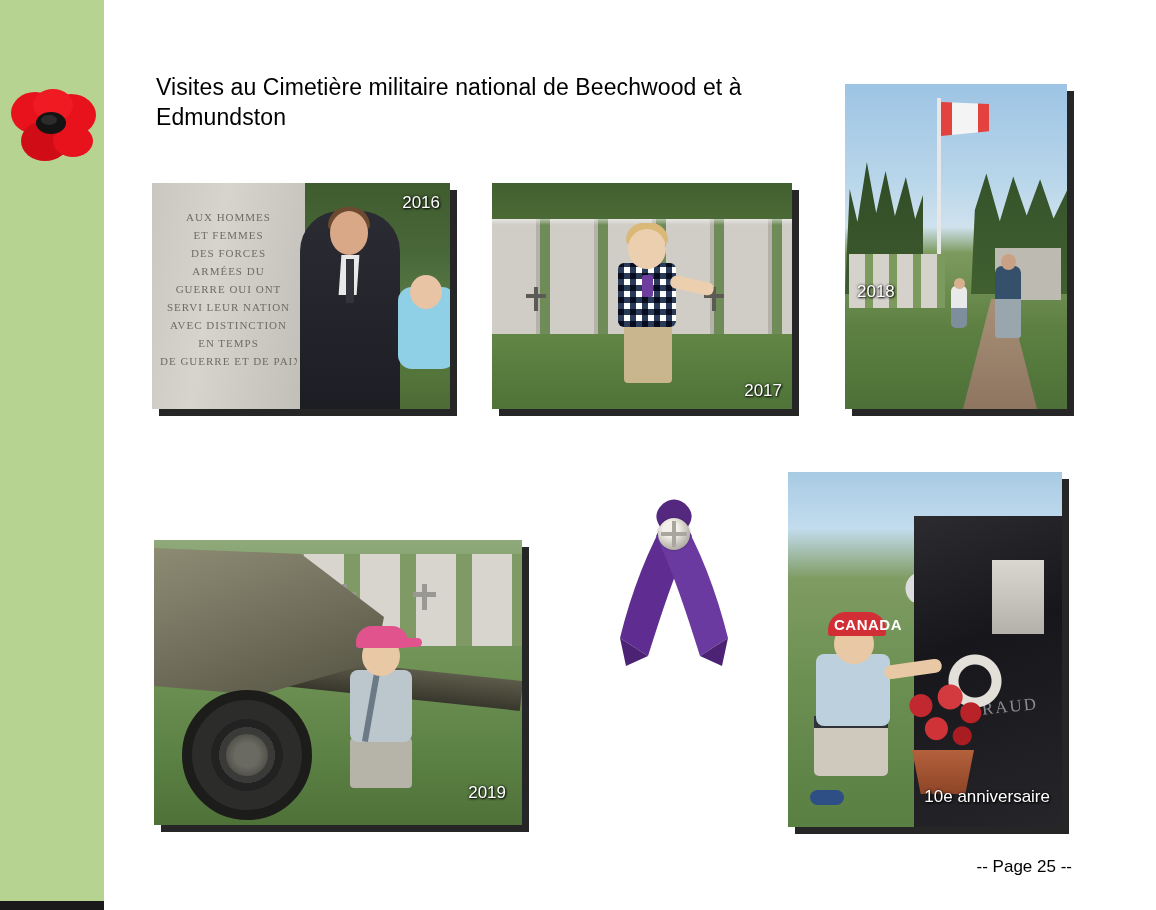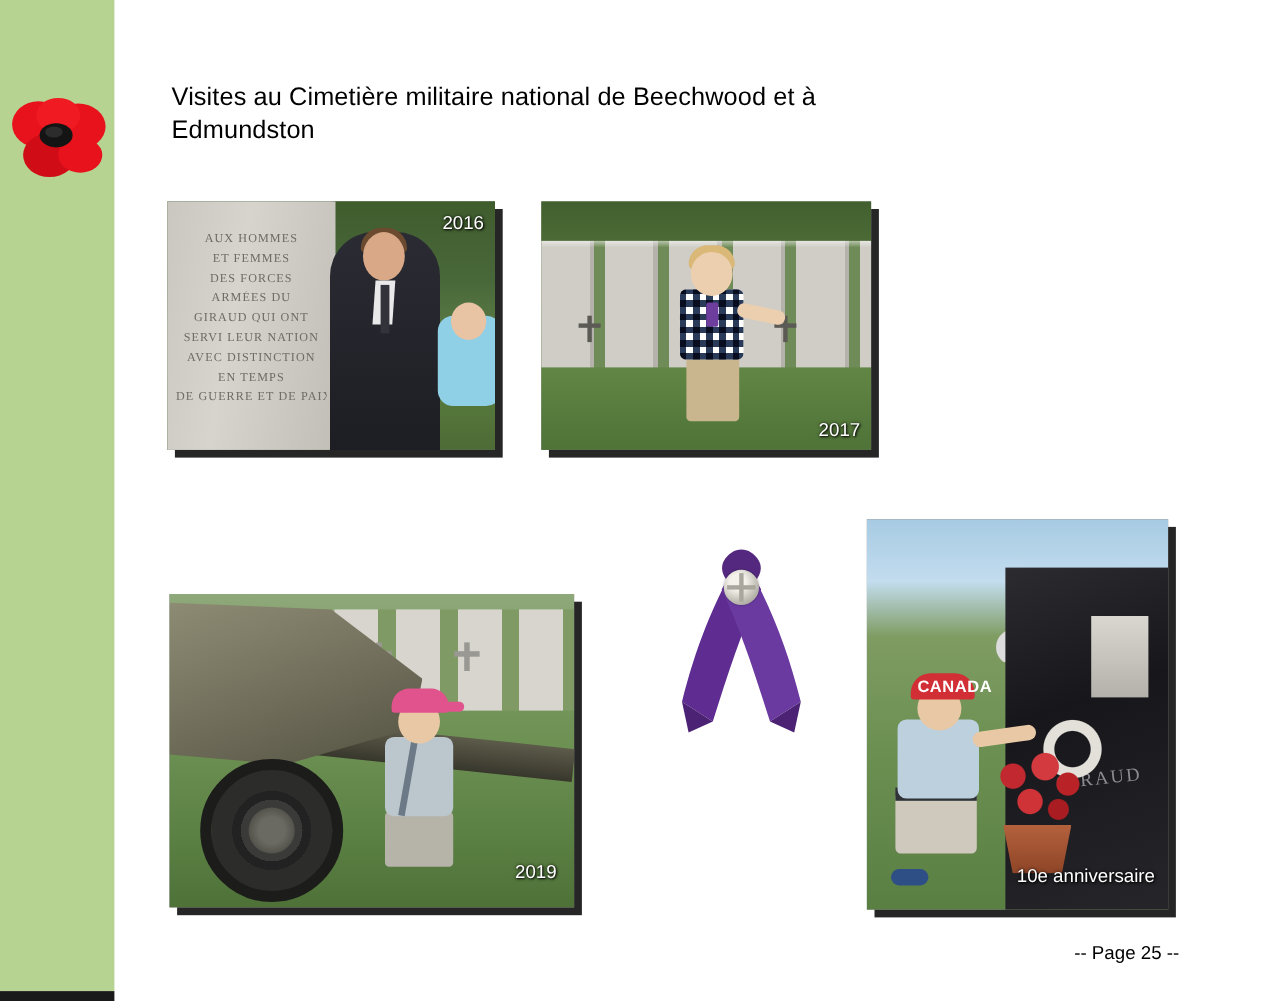--- a/index.html
+++ b/index.html
@@ -452,21 +452,21 @@
   <div class="title">Visites au Cimetière militaire national de Beechwood et à Edmundston</div>
 
   <div class="photo" id="photo-2016">
     <div class="p1-sky"></div>
     <div class="p1-trees"></div>
     <div class="p1-stone">
       <div class="line" style="top:28px;">AUX HOMMES</div>
       <div class="line" style="top:46px;">ET FEMMES</div>
       <div class="line" style="top:64px;">DES FORCES</div>
       <div class="line" style="top:82px;">ARMÉES DU</div>
-      <div class="line" style="top:100px;">GIRAUD QUI ONT</div>
+      <div class="line" style="top:100px;">GUERRE QUI ONT</div>
       <div class="line" style="top:118px;">SERVI LEUR NATION</div>
       <div class="line" style="top:136px;">AVEC DISTINCTION</div>
       <div class="line" style="top:154px;">EN TEMPS</div>
       <div class="line" style="top:172px;">DE GUERRE ET DE PAIX</div>
     </div>
     <div class="p1-man"></div>
     <div class="p1-hair"></div>
     <div class="p1-head"></div>
     <div class="p1-shirt"></div>
     <div class="p1-tie"></div>
@@ -484,20 +484,35 @@
     <div class="p2-cross" style="left:220px; top:104px;"></div>
     <div class="p2-boy-pants"></div>
     <div class="p2-boy-shirt"></div>
     <div class="p2-arm"></div>
     <div class="p2-medal"></div>
     <div class="p2-boy-hair"></div>
     <div class="p2-boy-head"></div>
     <div class="cap">2017</div>
   </div>
 
+  <div class="photo" id="photo-2018">
+    <div class="p3-bg"></div>
+    <div class="p3-trees-l"></div>
+    <div class="p3-trees-r"></div>
+    <div class="p3-pole"></div>
+    <div class="p3-flag"></div>
+    <div class="p3-path"></div>
+    <div class="p3-stones"></div>
+    <div class="p3-mem"></div>
+    <div class="p3-man"></div>
+    <div class="p3-man-head"></div>
+    <div class="p3-child"></div>
+    <div class="p3-child-head"></div>
+    <div class="cap">2018</div>
+  </div>
 
   <div class="photo" id="photo-2019">
     <div class="p4-bg"></div>
     <div class="p4-stones"></div>
     <div class="p4-cross" style="left:188px; top:44px;"></div>
     <div class="p4-cross" style="left:268px; top:44px;"></div>
     <div class="p4-barrel"></div>
     <div class="p4-gun-body"></div>
     <div class="p4-wheel"></div>
     <div class="p4-hub"></div>

